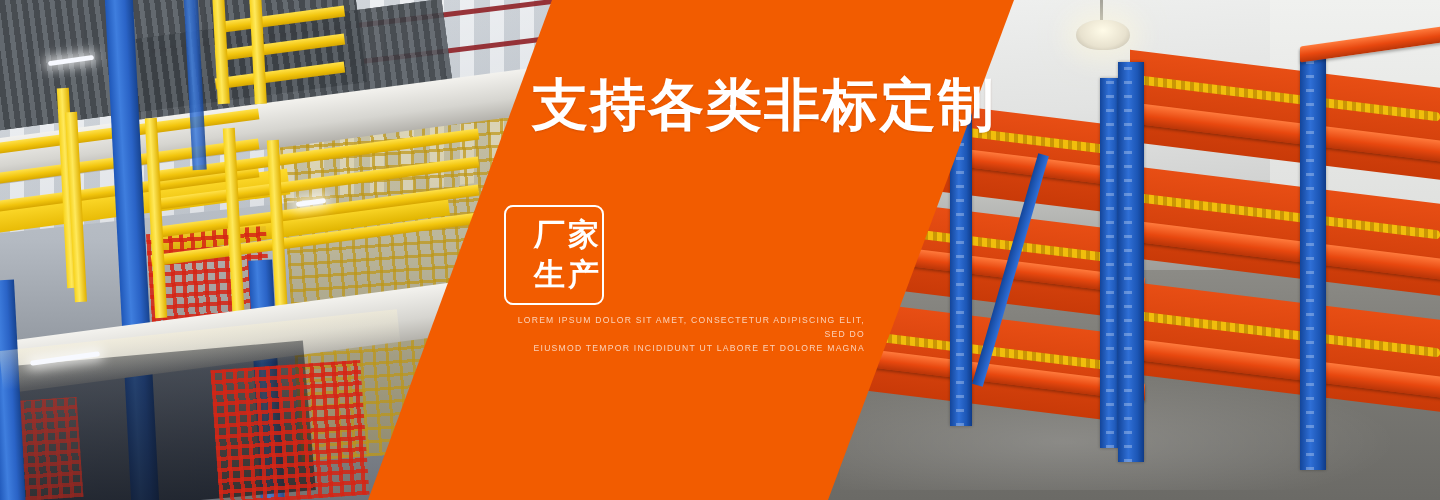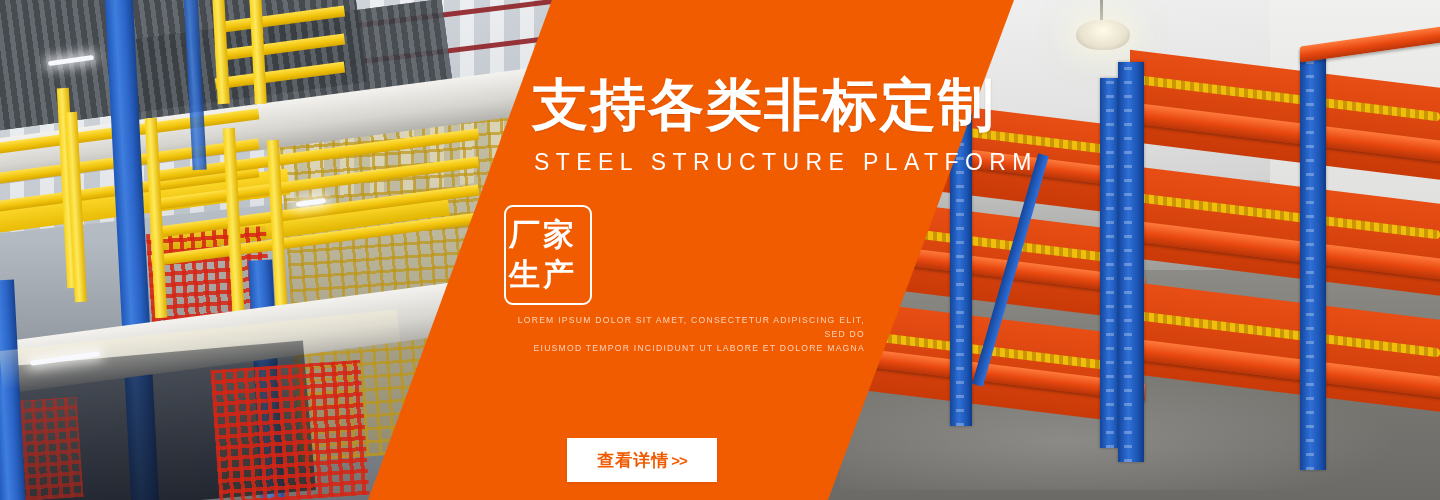--- a/index.html
+++ b/index.html
@@ -207,24 +207,24 @@
   .subhead {
     position:absolute; left:534px; top:145px;
     font-size:23px; color:#ffffff; letter-spacing:6.4px;
     white-space:nowrap; font-weight:400;
   }
   .badges {
     position:absolute; left:504px; top:201px;
     display:flex; gap:35px;
   }
   .badge {
-    width:88px; height:100px;
+    width:100px; height:100px;
     border:2px solid #ffffff; border-radius:9px;
     display:flex; flex-direction:column;
-    align-items:flex-start; justify-content:center;
+    align-items:flex-end; justify-content:center;
     color:#ffffff; font-size:31px; font-weight:bold;
     line-height:1.28; letter-spacing:3px;
     text-indent:3px;
   }
   .badge span { display:block; }
   .lorem {
     position:absolute; left:505px; top:310px; width:360px;
     text-align:right;
     font-size:8.6px; letter-spacing:1.25px; line-height:1.62;
     color:rgba(255,255,255,.72);
@@ -325,33 +325,28 @@
     <div class="pr-upright" style="left:500px;top:50px;width:26px;height:420px;"></div>
     <div class="pr-beam" style="left:500px;top:36px;width:150px;height:16px;transform:skewY(-8deg);"></div>
   </div>
 
   <div class="orange-panel"></div>
 
   <div class="content">
 
     <div class="headline">支持各类非标定制</div>
 
-    <div class="subhead">STEEL STRUCTURE PLATFORM</div>
 
     <div class="badges">
       <div class="badge">
         <span>厂家</span>
         <span>生产</span>
       </div>
     </div>
 
     <div class="lorem">
       <div>LOREM IPSUM DOLOR SIT AMET, CONSECTETUR ADIPISCING ELIT, SED DO</div>
       <div>EIUSMOD TEMPOR INCIDIDUNT UT LABORE ET DOLORE MAGNA</div>
     </div>
 
-    <div class="cta">
-      <span>查看详情</span>
-      <span class="chev">&gt;&gt;</span>
-    </div>
 
   </div>
 </div>
 
 </body></html>

